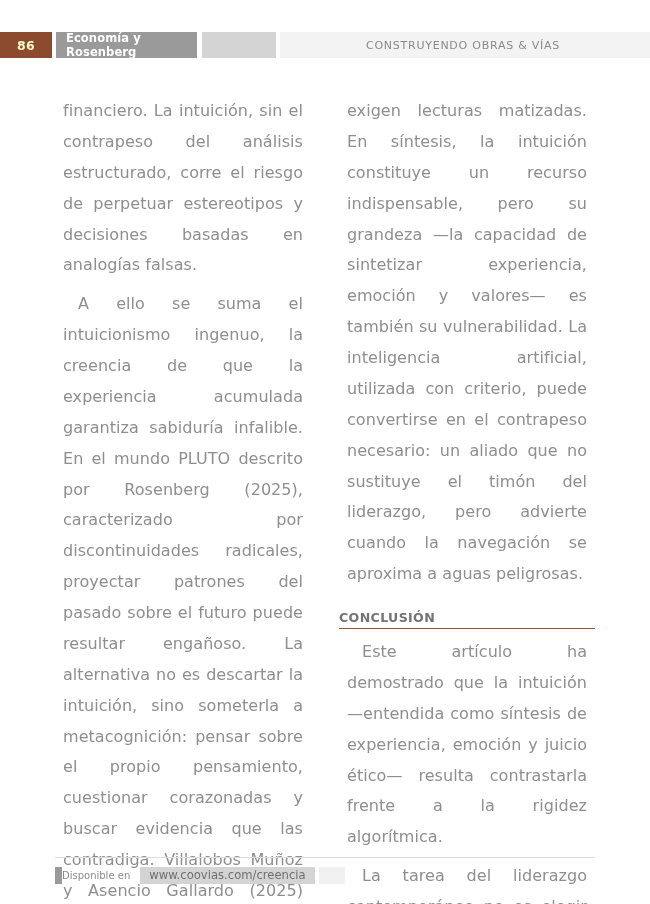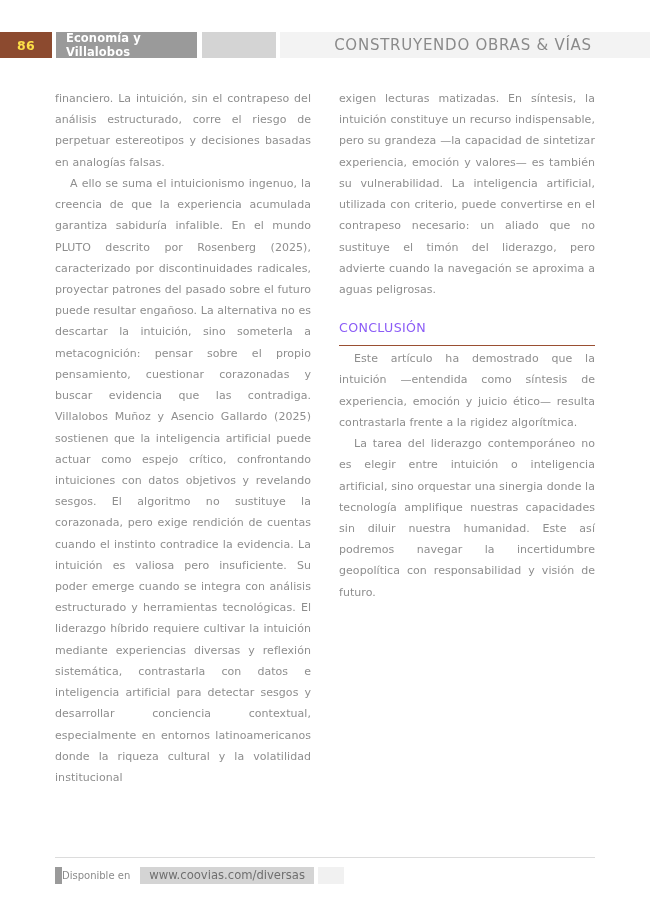--- a/index.html
+++ b/index.html
@@ -32,21 +32,21 @@
     left: 0;
     top: 32px;
     width: 650px;
     height: 26px;
     display: flex;
     align-items: stretch;
   }
   .folio-block {
     width: 52px;
     background: #8c4a2f;
-    color: #fde047;
+    color: #fef9c3;
     font-size: 12.5px;
     font-weight: 700;
     display: flex;
     align-items: center;
     justify-content: center;
     letter-spacing: .3px;
   }
   .section-block {
     margin-left: 4px;
     width: 141px;
@@ -63,21 +63,21 @@
   .spacer-block {
     margin-left: 5px;
     width: 74px;
     background: #d4d4d4;
   }
   .title-block {
     margin-left: 4px;
     flex: 1 1 auto;
     background: #f3f3f3;
     color: #8a8a8a;
-    font-size: 15px;
+    font-size: 11px;
     letter-spacing: .75px;
     display: flex;
     align-items: center;
     justify-content: center;
     padding-right: 4px;
     box-sizing: border-box;
   }
 
   
   .columns {
@@ -86,45 +86,45 @@
     top: 88px;
     width: 540px;
     height: 740px;
     display: flex;
     gap: 28px;
   }
   .col {
     width: 256px;
   }
   .col p {
-    margin: 0;
-    font-size: 11px;
+    margin: 8px;
+    font-size: 16px;
     line-height: 1.93;
     text-align: justify;
     text-justify: inter-word;
     color: #8e8e8e;
     letter-spacing: .05px;
     -webkit-hyphens: none;
     hyphens: none;
   }
   .col p.indent {
     text-indent: 15px;
   }
   .col p + p {
     margin-top: 0;
   }
 
   
   .section-heading {
     margin: 20px 0 2px 0;
     font-size: 12.6px;
-    font-weight: 400;
-    color: #8b5cf6;
+    font-weight: 700;
+    color: #737373;
     letter-spacing: .35px;
-    padding-bottom: 10px;
+    padding-bottom: 3px;
     border-bottom: 1.2px solid #9a4f32;
   }
 
   
   .footer {
     position: absolute;
     left: 55px;
     top: 857px;
     width: 540px;
     height: 30px;
@@ -175,21 +175,21 @@
     background: #f1f1f1;
   }
 </style>
 </head>
 <body>
 
 <div class="page">
 
   <div class="running-header">
     <div class="folio-block">86</div>
-    <div class="section-block">Economía y Villalobos</div>
+    <div class="section-block">Economía y Rosenberg</div>
     <div class="spacer-block"></div>
     <div class="title-block">CONSTRUYENDO OBRAS &amp; VÍAS</div>
   </div>
 
   <div class="columns">
 
     <div class="col">
       <p>financiero. La intuición, sin el contrapeso del análisis estructurado, corre el riesgo de perpetuar estereotipos y decisiones basadas en analogías falsas.</p>
       <p class="indent">A ello se suma el intuicionismo ingenuo, la creencia de que la experiencia acumulada garantiza sabiduría infalible. En el mundo PLUTO descrito por Rosenberg (2025), caracterizado por discontinuidades radicales, proyectar patrones del pasado sobre el futuro puede resultar engañoso. La alternativa no es descartar la intuición, sino someterla a metacognición: pensar sobre el propio pensamiento, cuestionar corazonadas y buscar evidencia que las contradiga. Villalobos Muñoz y Asencio Gallardo (2025) sostienen que la inteligencia artificial puede actuar como espejo crítico, confrontando intuiciones con datos objetivos y revelando sesgos. El algoritmo no sustituye la corazonada, pero exige rendición de cuentas cuando el instinto contradice la evidencia. La intuición es valiosa pero insuficiente. Su poder emerge cuando se integra con análisis estructurado y herramientas tecnológicas. El liderazgo híbrido requiere cultivar la intuición mediante experiencias diversas y reflexión sistemática, contrastarla con datos e inteligencia artificial para detectar sesgos y desarrollar conciencia contextual, especialmente en entornos latinoamericanos donde la riqueza cultural y la volatilidad institucional</p>
     </div>
@@ -202,18 +202,18 @@
       <p class="indent">Este artículo ha demostrado que la intuición —entendida como síntesis de experiencia, emoción y juicio ético— resulta contrastarla frente a la rigidez algorítmica.</p>
       <p class="indent">La tarea del liderazgo contemporáneo no es elegir entre intuición o inteligencia artificial, sino orquestar una sinergia donde la tecnología amplifique nuestras capacidades sin diluir nuestra humanidad. Este así podremos navegar la incertidumbre geopolítica con responsabilidad y visión de futuro.</p>
     </div>
   </div>
 
   <div class="footer">
     <div class="footer-rule"></div>
     <div class="footer-inner">
       <div class="footer-tick"></div>
       <div class="footer-label">Disponible en</div>
-      <div class="footer-url">www.coovias.com/diversas</div>
+      <div class="footer-url">www.coovias.com/creencia</div>
       <div class="footer-tail"></div>
     </div>
   </div>
 
 </div>
 
 </body></html>

